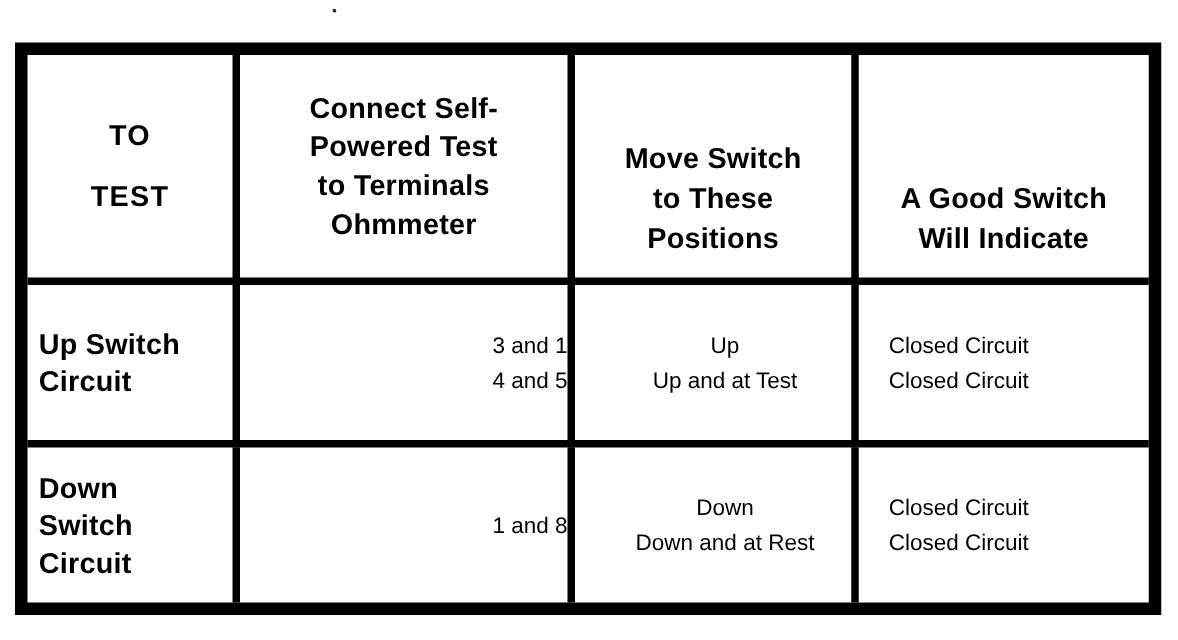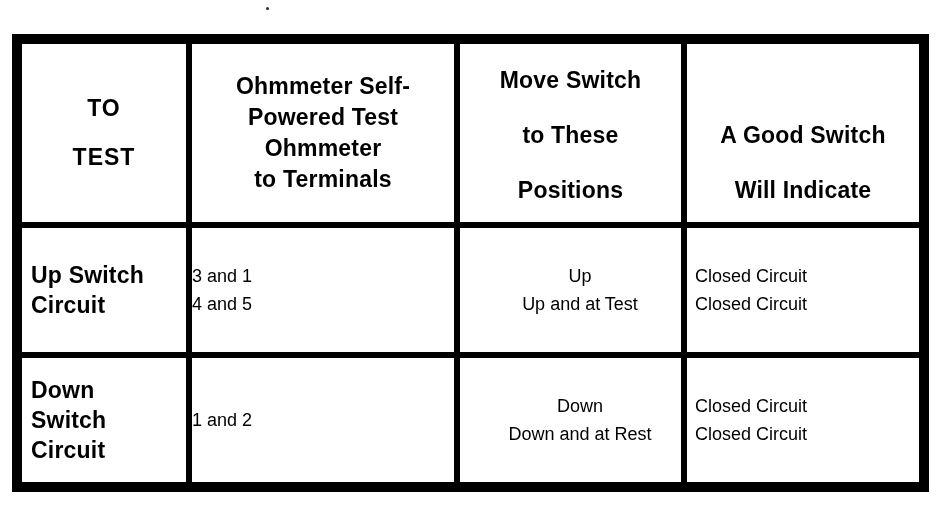--- a/index.html
+++ b/index.html
@@ -60,61 +60,60 @@
   }
   .hdr-totest {
     font-size: 23px;
     line-height: 49px;
     letter-spacing: 1px;
   }
   .hdr-low {
     justify-content: flex-end;
     padding-bottom: 16px;
     line-height: 32px;
-    gap: 23px;
   }
 
   
   .rowlabel {
     font-weight: 700;
     font-size: 23px;
     line-height: 30px;
     text-align: left;
     padding-left: 9px;
     letter-spacing: 0.2px;
   }
 
   
   .data {
     font-size: 18px;
     line-height: 28px;
     font-weight: 400;
   }
-  .data-center { text-align: left; }
+  .data-center { text-align: right; }
   .data-left-pos { text-align: center; padding-left: 19px; }
-  .data-left-ind { text-align: left; padding-left: 8px; }
+  .data-left-ind { text-align: left; padding-left: 24px; }
 </style>
 </head>
 <body>
 
 <div class="page">
 
   <div class="speck"></div>
 
   <div class="test-table">
 
     <div class="cell hdr hdr-totest cr cb">
       <div>TO</div>
       <div>TEST</div>
     </div>
     <div class="cell hdr cr cb">
-      <div>Ohmmeter Self-</div>
+      <div>Connect Self-</div>
       <div>Powered Test</div>
+      <div>to Terminals</div>
       <div>Ohmmeter</div>
-      <div>to Terminals</div>
     </div>
     <div class="cell hdr hdr-low cr cb">
       <div>Move Switch</div>
       <div>to These</div>
       <div>Positions</div>
     </div>
     <div class="cell hdr hdr-low cb">
       <div>A Good Switch</div>
       <div>Will Indicate</div>
     </div>
@@ -135,21 +134,21 @@
       <div>Closed Circuit</div>
       <div>Closed Circuit</div>
     </div>
 
     <div class="cell rowlabel cr">
       <div>Down</div>
       <div>Switch</div>
       <div>Circuit</div>
     </div>
     <div class="cell data data-center cr">
-      <div>1 and 2</div>
+      <div>1 and 8</div>
     </div>
     <div class="cell data data-left-pos cr">
       <div>Down</div>
       <div>Down and at Rest</div>
     </div>
     <div class="cell data data-left-ind">
       <div>Closed Circuit</div>
       <div>Closed Circuit</div>
     </div>
 

